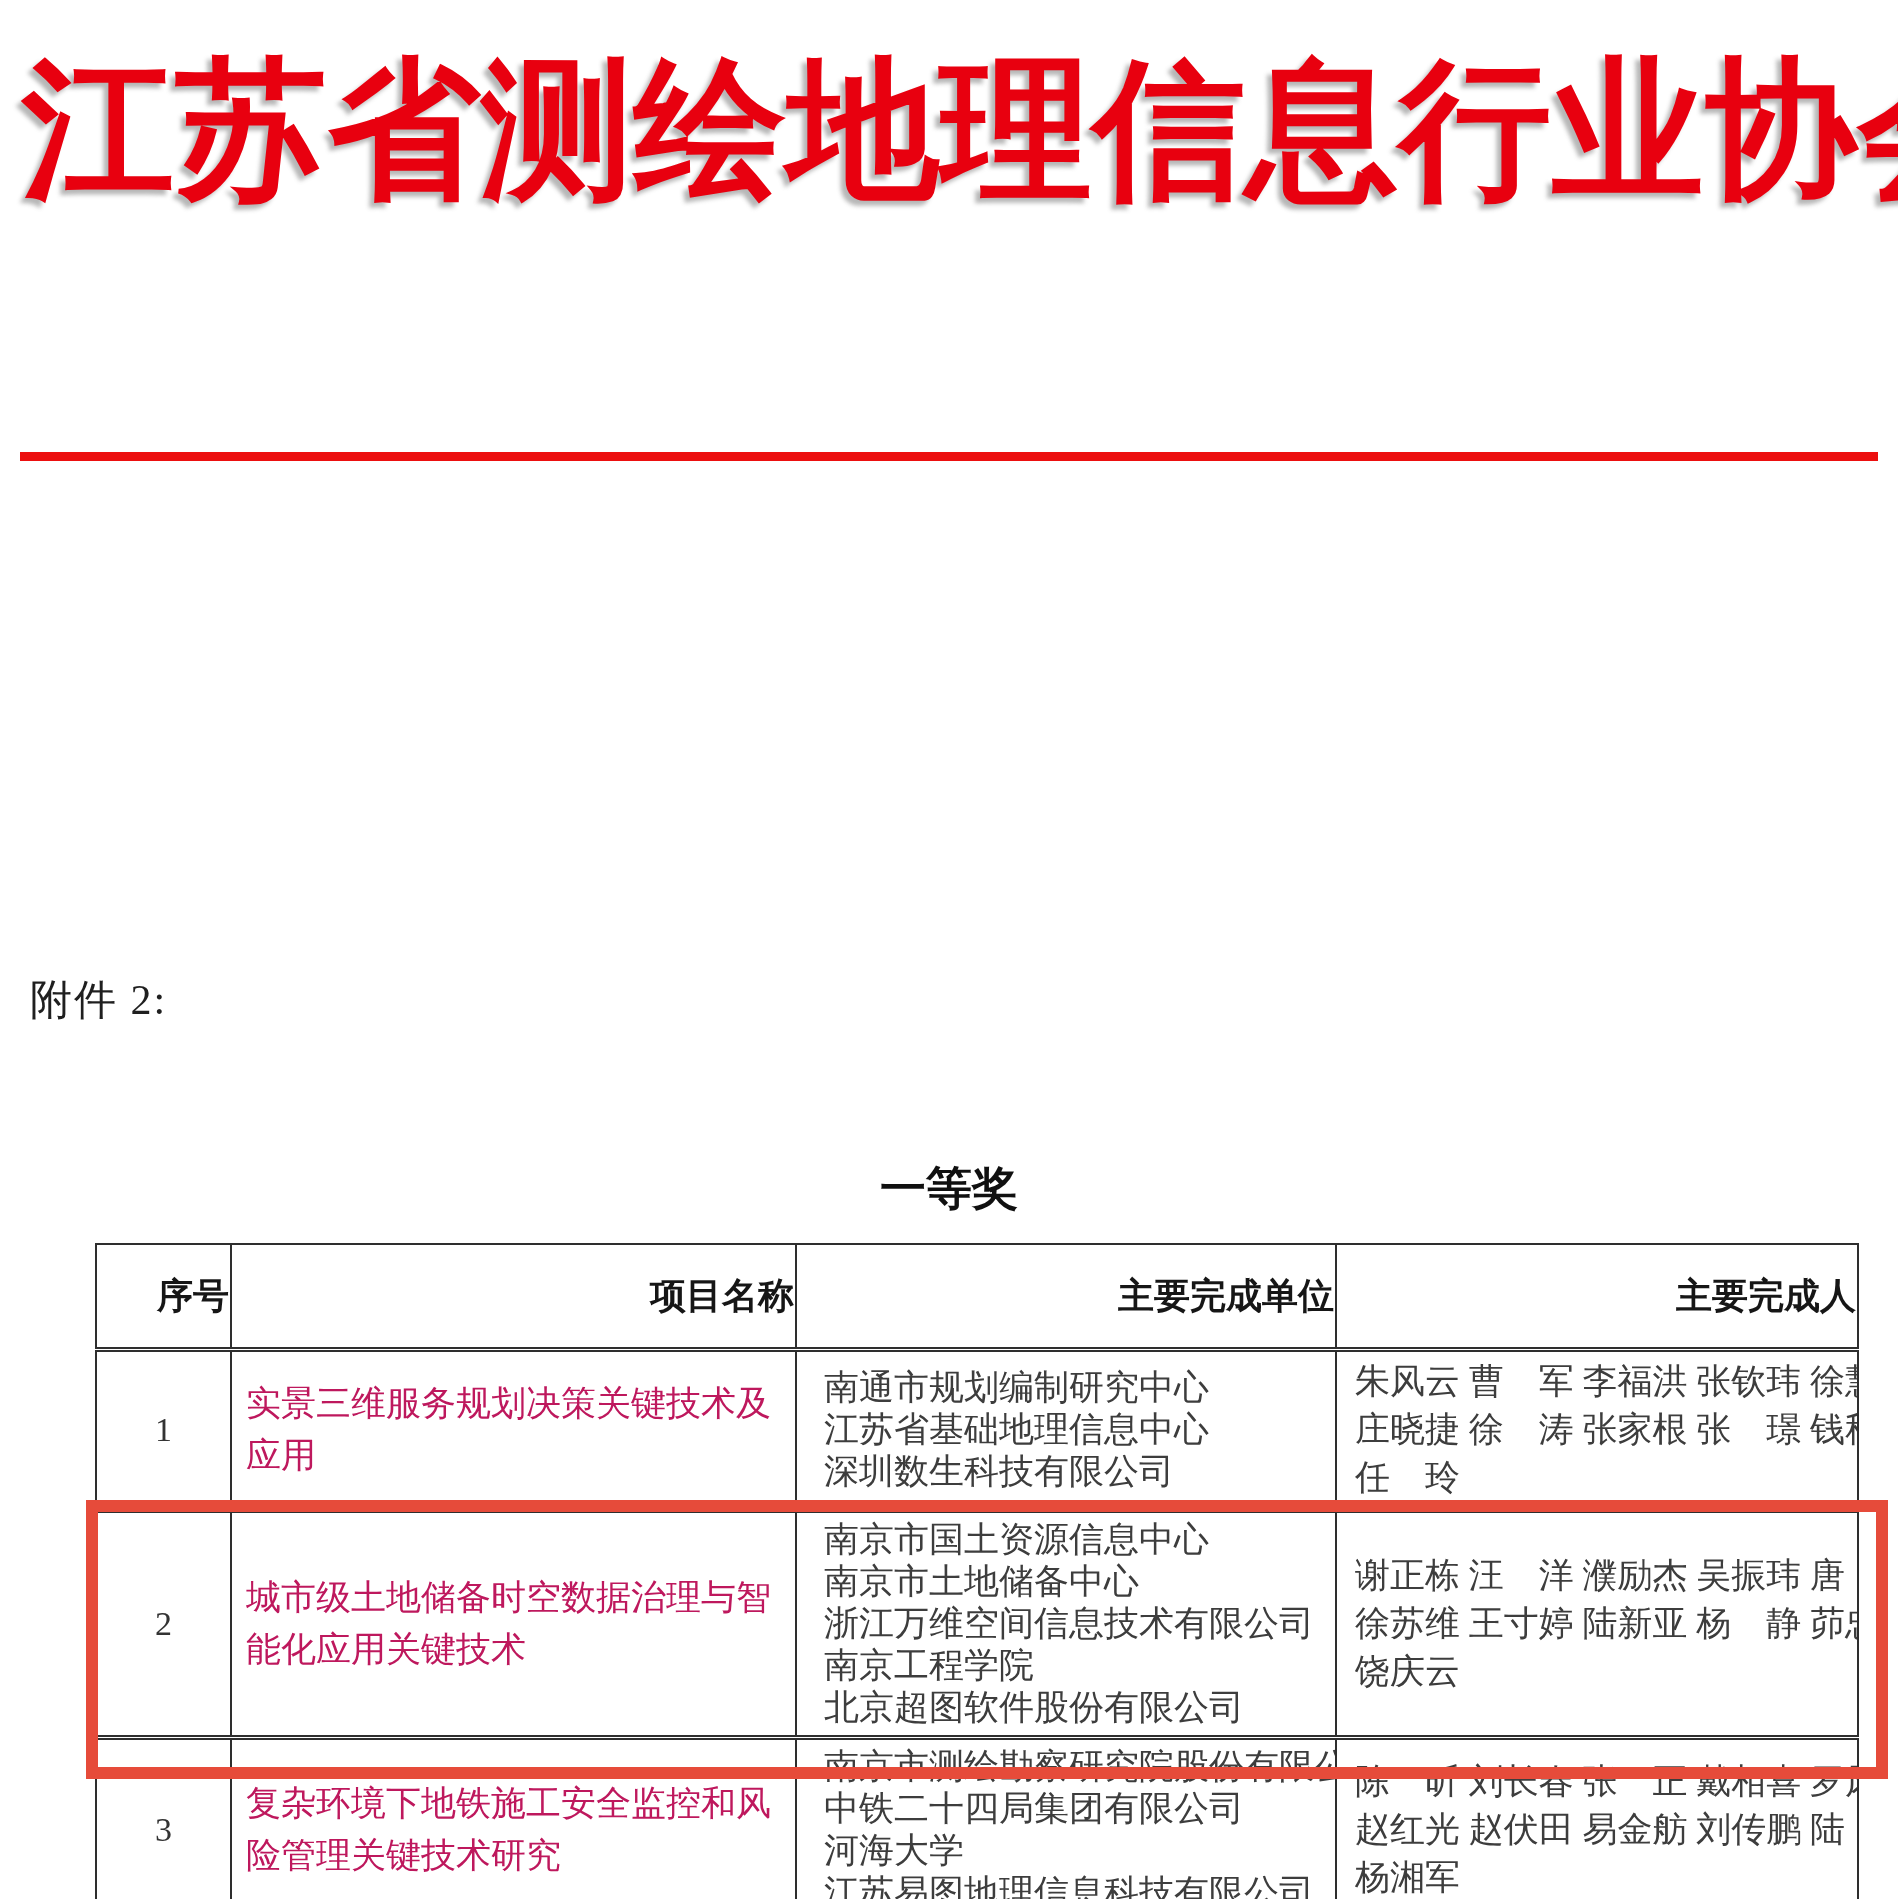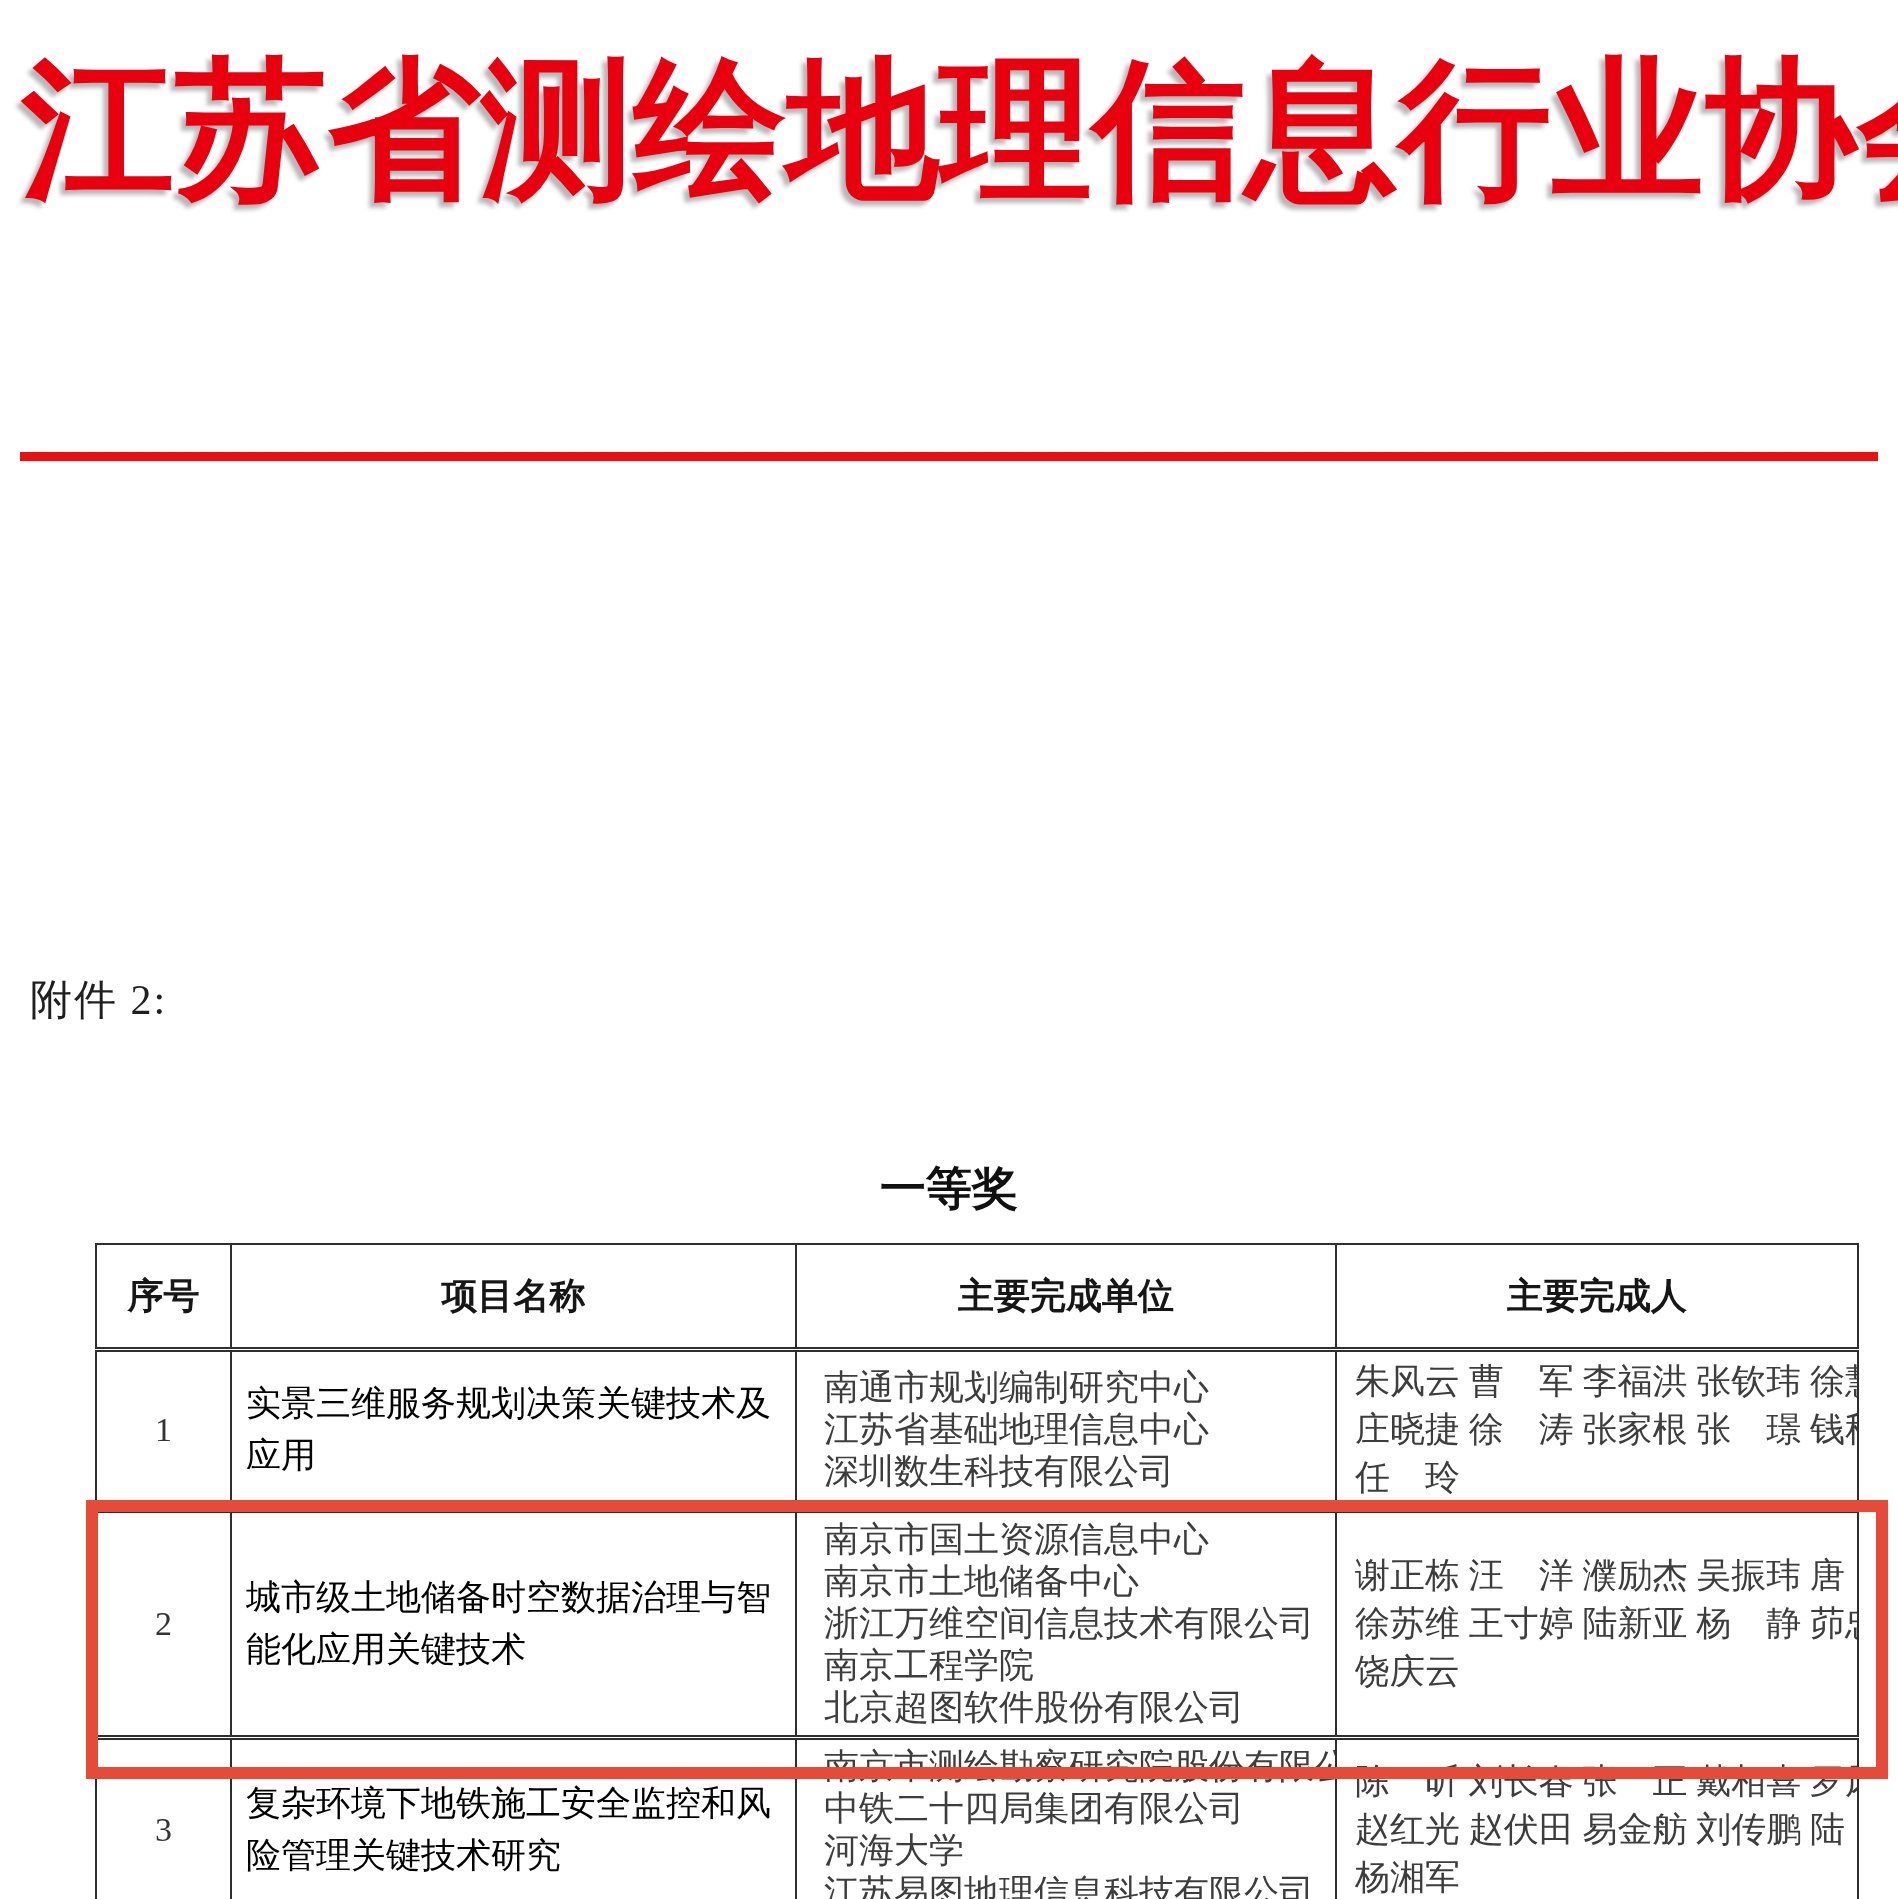--- a/index.html
+++ b/index.html
@@ -51,24 +51,24 @@
     border-left:2px solid #2e2e2e;
     border-right:2px solid #2e2e2e;
     vertical-align:middle;
     font-family:"Liberation Serif","DejaVu Serif",serif;
     overflow:hidden;
   }
   table.award{border-top:2px solid #2e2e2e;}
   table.award tr{border-bottom:5px double #2e2e2e;}
   table.award th{
     height:100px;font-size:36px;font-weight:bold;color:#161616;
-    text-align:center;
+    text-align:right;
   }
   td.c-no{text-align:center;font-size:34px;color:#333333;}
-  td.c-project{padding:6px 14px;font-size:35px;color:#000000;line-height:52px;text-align:left;}
+  td.c-project{padding:6px 14px;font-size:35px;color:#be185d;line-height:52px;text-align:left;}
   td.c-units{padding:6px 27px;font-size:35px;color:#3d3d3d;}
   td.c-people{padding:6px 18px;font-size:35px;color:#3d3d3d;}
   .unit-line{line-height:42px;white-space:nowrap;}
   .people-line{line-height:48px;white-space:nowrap;}
   
   .highlight-box{
     position:absolute;
     border:12px solid #e64b3a;
     background:transparent;
     pointer-events:none;

